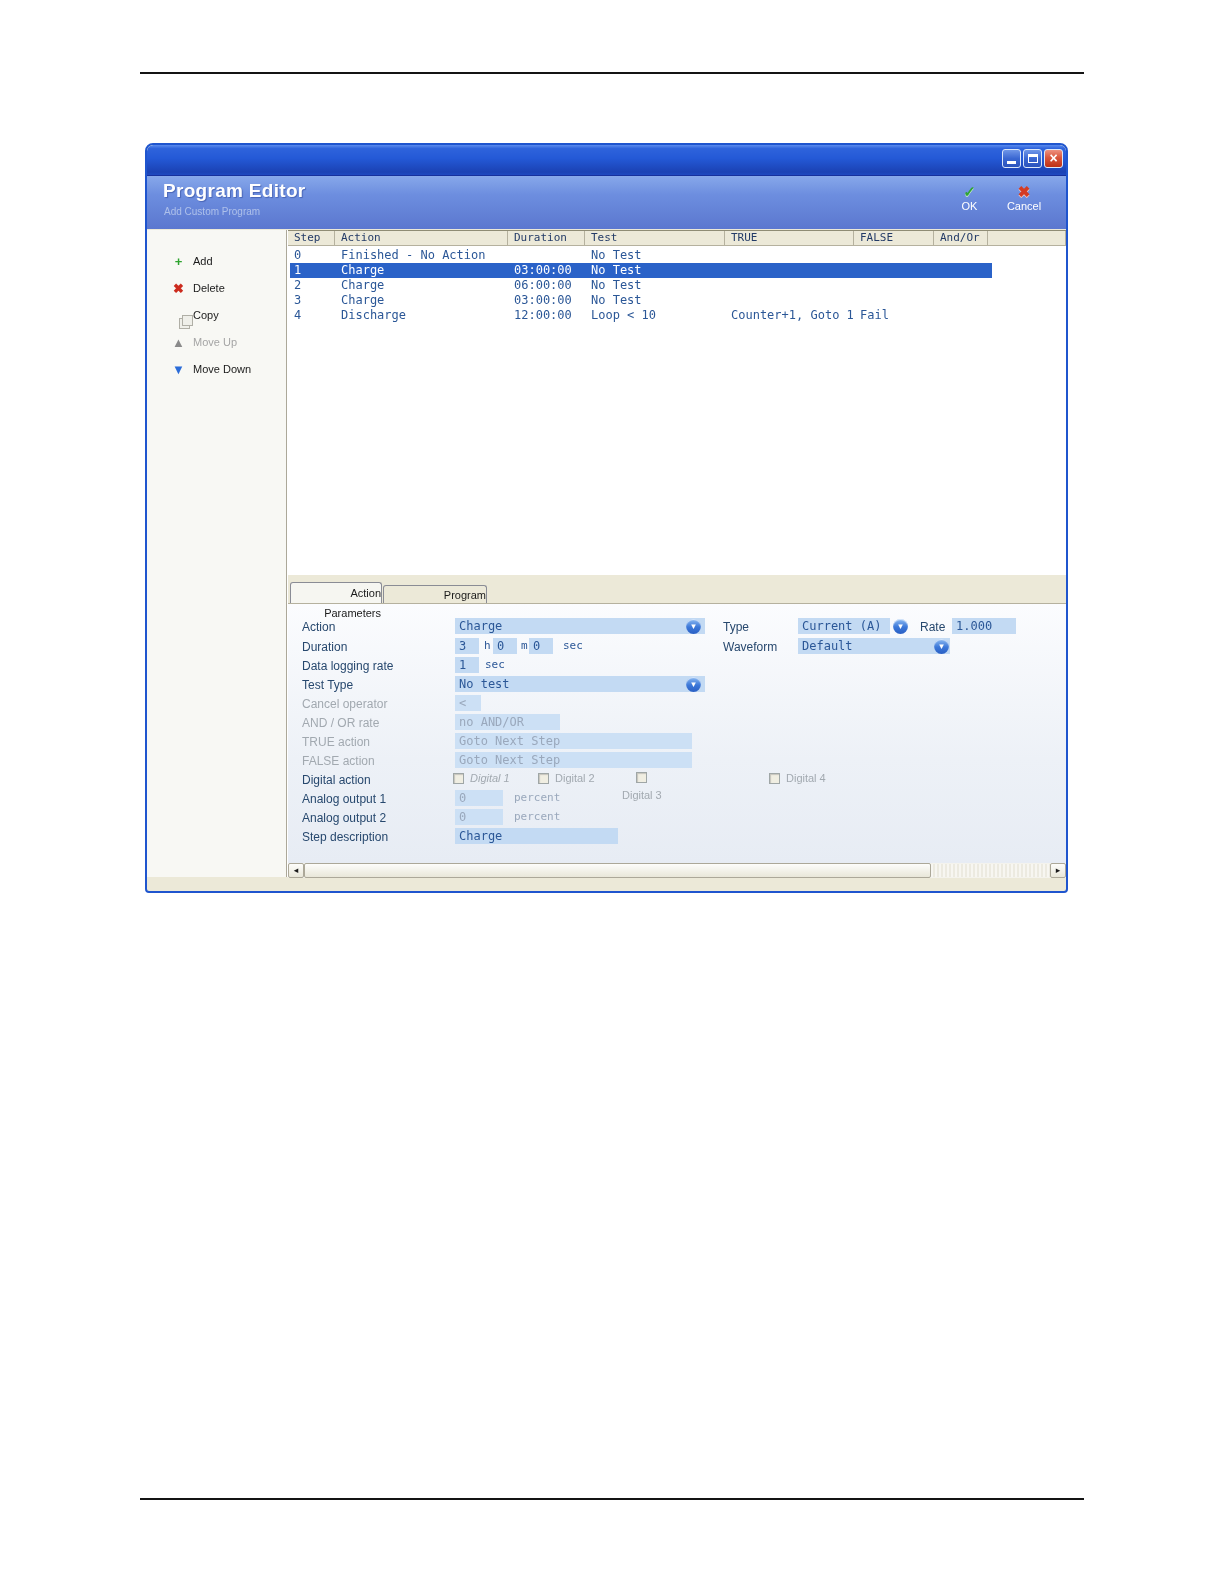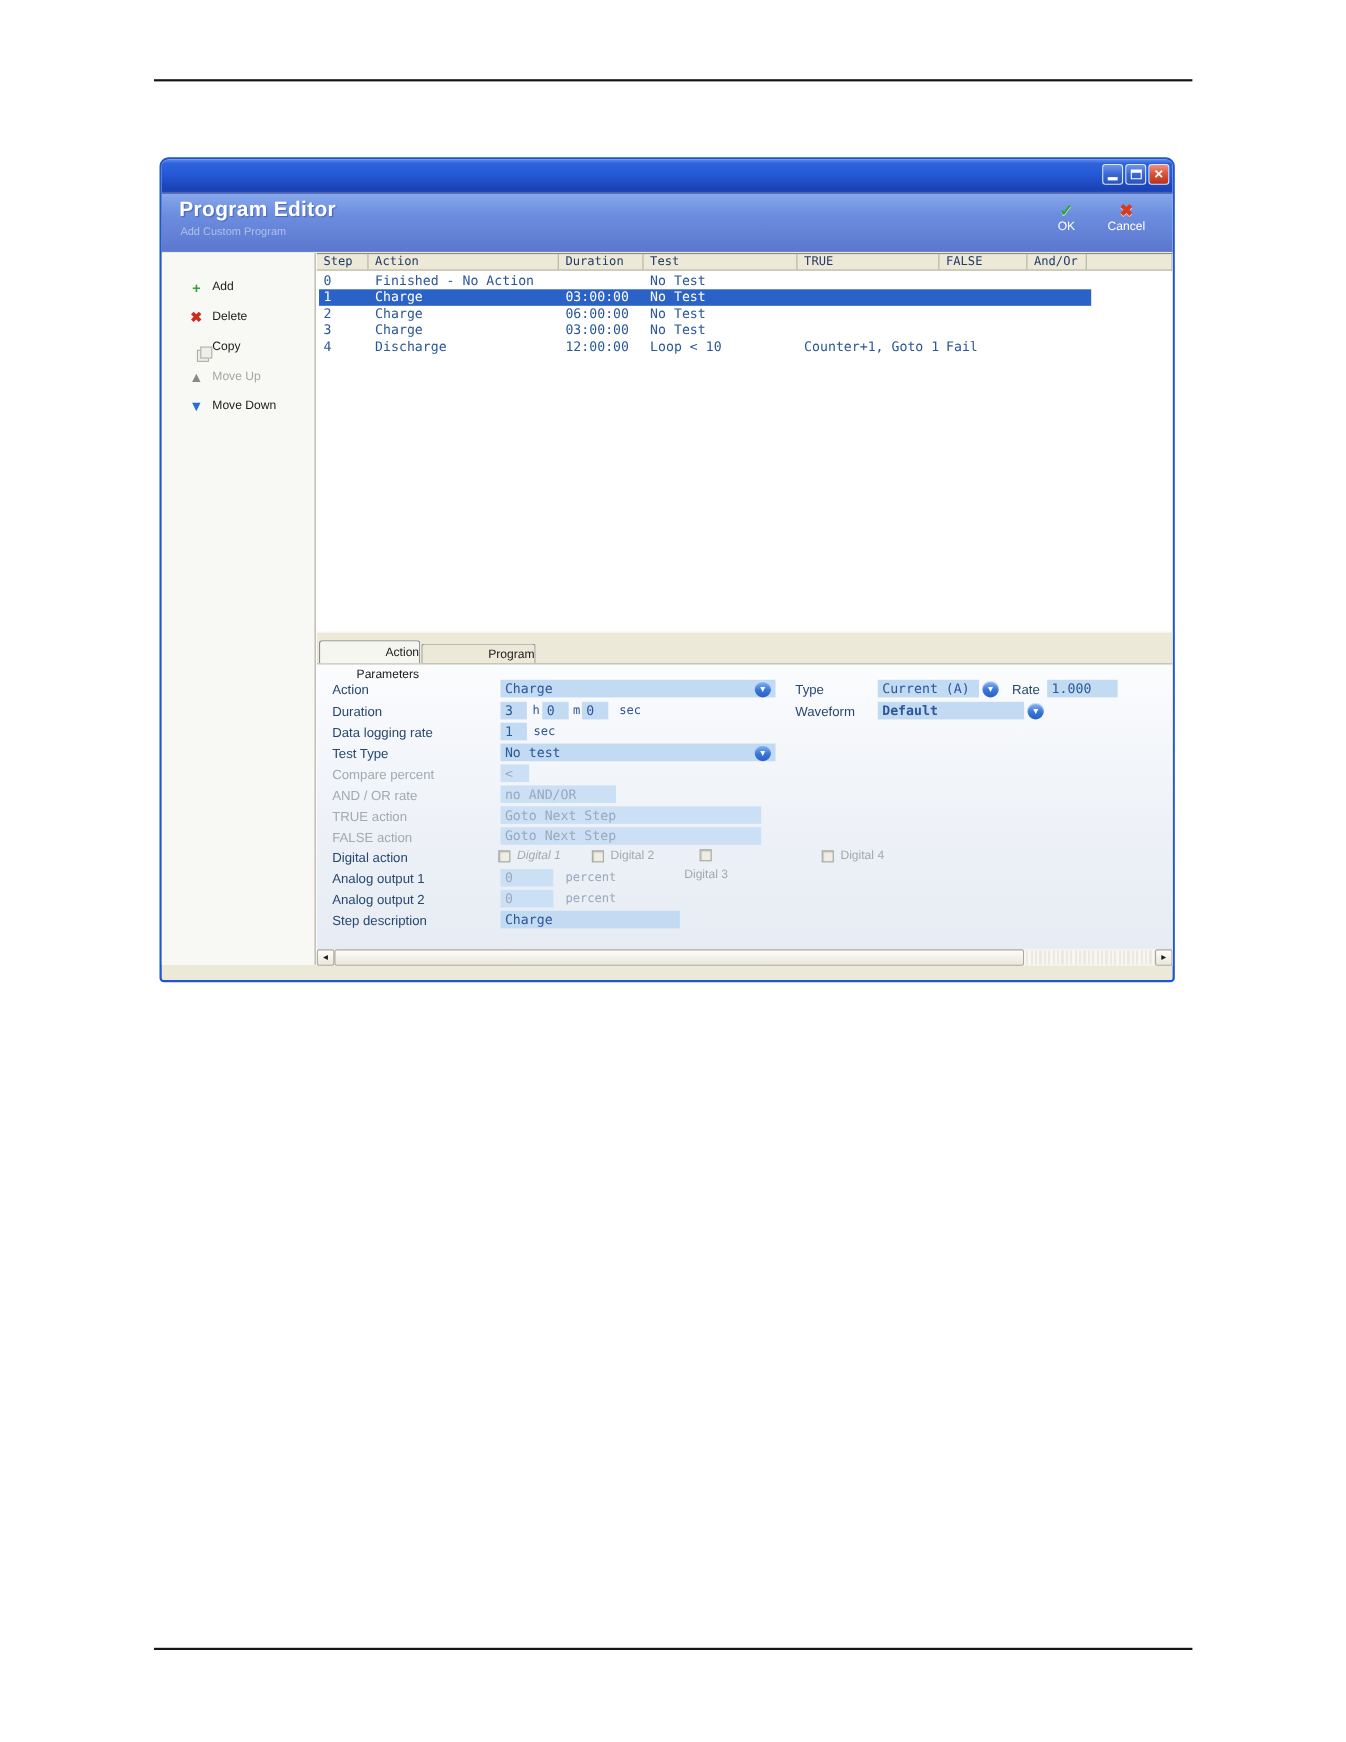--- a/index.html
+++ b/index.html
@@ -242,32 +242,32 @@
 
         <span class="flabel" style="top:36px">Duration</span>
         <div class="fbox" style="left:167px; top:34px; width:24px;"><span>3</span></div>
         <span class="funit" style="left:196px; top:34px;">h</span>
         <div class="fbox" style="left:205px; top:34px; width:24px;"><span>0</span></div>
         <span class="funit" style="left:233px; top:34px;">m</span>
         <div class="fbox" style="left:241px; top:34px; width:24px;"><span>0</span></div>
         <span class="funit" style="left:275px; top:34px;">sec</span>
 
         <span class="flabel right" style="top:36px">Waveform</span>
-        <div class="fbox" style="left:510px; top:34px; width:133px;font-weight:bold;"><span>Default</span></div>
+        <div class="fbox" style="left:510px; top:34px; width:152px;"><span>Default</span></div>
         <span class="chev" style="left:646px; top:35px;">▾</span>
 
         <span class="flabel" style="top:55px">Data logging rate</span>
         <div class="fbox" style="left:167px; top:53px; width:24px;"><span>1</span></div>
         <span class="funit" style="left:197px; top:53px;">sec</span>
 
         <span class="flabel" style="top:74px">Test Type</span>
         <div class="fbox" style="left:167px; top:72px; width:250px;"><span>No test</span></div>
         <span class="chev" style="left:398px; top:73px;">▾</span>
 
-        <span class="flabel dis" style="top:93px">Compare percent</span>
+        <span class="flabel dis" style="top:93px">Cancel operator</span>
         <div class="fbox dis" style="left:167px; top:91px; width:26px;"><span>&lt;</span></div>
 
         <span class="flabel dis" style="top:112px">AND / OR rate</span>
         <div class="fbox dis" style="left:167px; top:110px; width:105px;"><span>no AND/OR</span></div>
 
         <span class="flabel dis" style="top:131px">TRUE action</span>
         <div class="fbox dis" style="left:167px; top:129px; width:237px;"><span>Goto Next Step</span></div>
 
         <span class="flabel dis" style="top:150px">FALSE action</span>
         <div class="fbox dis" style="left:167px; top:148px; width:237px;"><span>Goto Next Step</span></div>
@@ -278,21 +278,21 @@
             <span>Digital 1</span>
         </div>
         <div class="cbgroup" style="left:250px; top:168px;">
           <span class="cb"></span>
             <span>Digital 2</span>
         </div>
         <div class="cbgroup" style="left:334px; top:168px;flex-direction:column;">
           <span class="cb"></span>
             <span>Digital 3</span>
         </div>
-        <div class="cbgroup" style="left:414px; top:168px;padding-left:45px;">
+        <div class="cbgroup" style="left:436px; top:168px;padding-left:45px;">
           <span class="cb"></span>
             <span>Digital 4</span>
         </div>
 
         <span class="flabel" style="top:188px">Analog output 1</span>
         <div class="fbox dis" style="left:167px; top:186px; width:48px;"><span>0</span></div>
         <span class="funit dis" style="left:226px; top:186px;">percent</span>
 
         <span class="flabel" style="top:207px">Analog output 2</span>
         <div class="fbox dis" style="left:167px; top:205px; width:48px;"><span>0</span></div>

